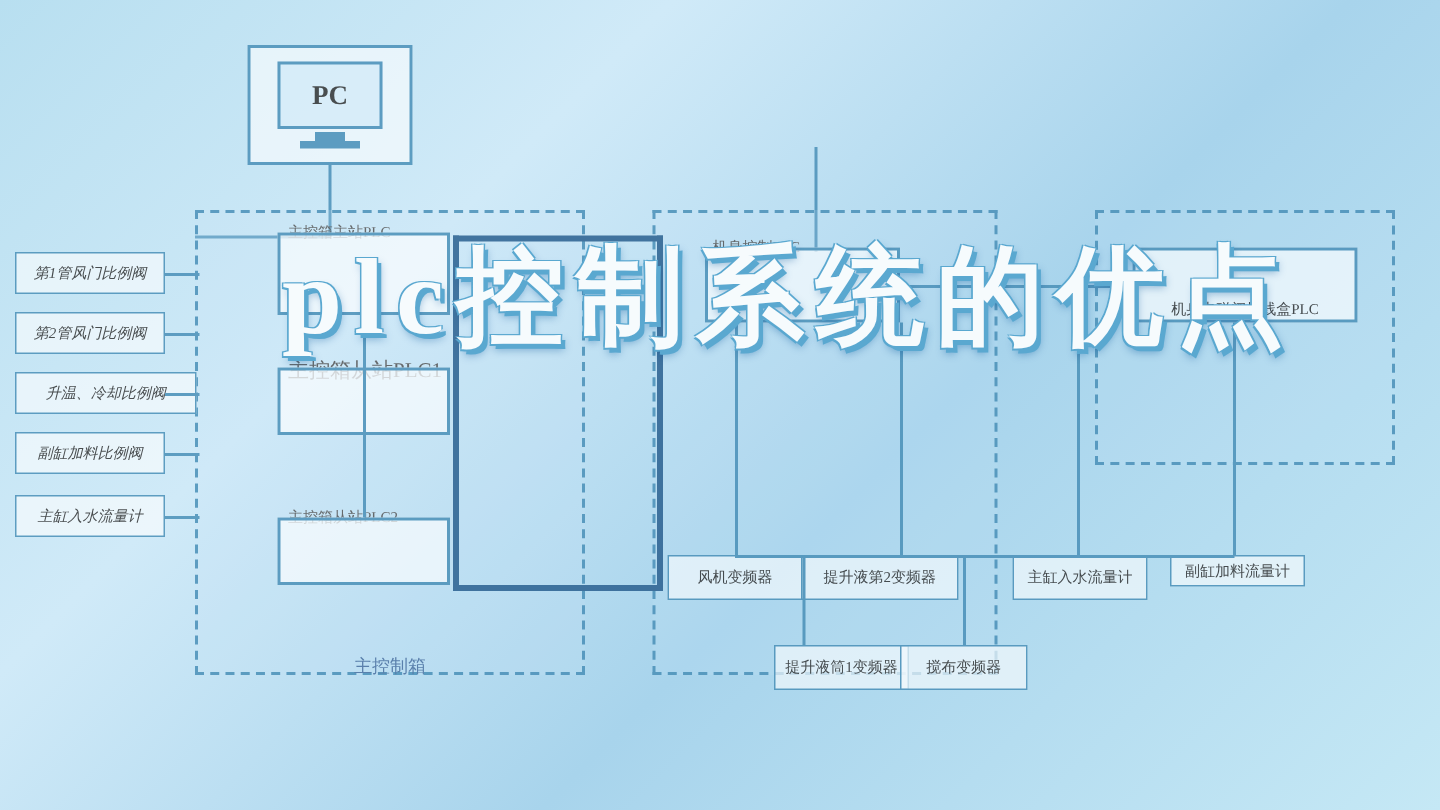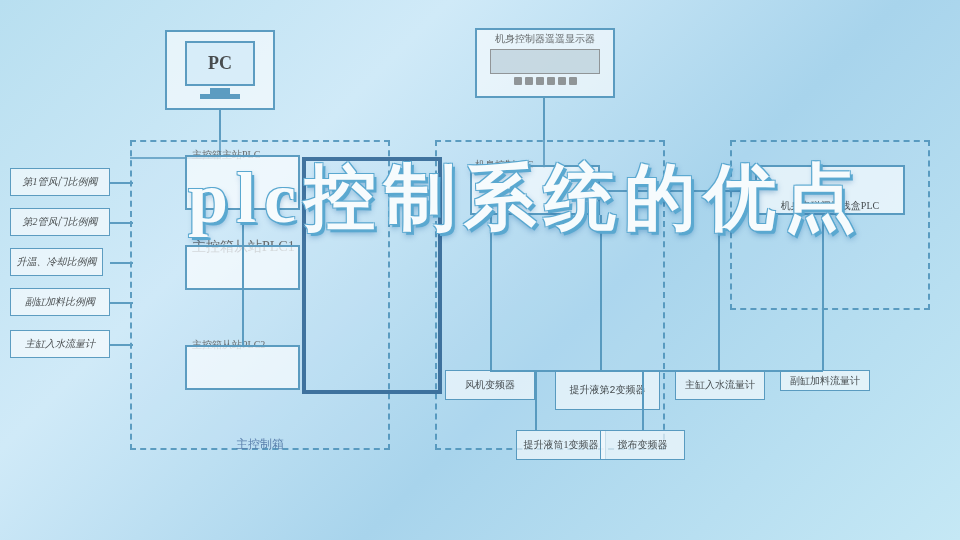--- a/index.html
+++ b/index.html
@@ -227,40 +227,40 @@
       display: flex;
       align-items: center;
       justify-content: center;
       text-align: center;
       padding: 2px;
       font-style: italic;
     }
 
     .side-box-1 { top: 168px; left: 10px; width: 100px; height: 28px; }
     .side-box-2 { top: 208px; left: 10px; width: 100px; height: 28px; }
-    .side-box-3 { top: 248px; left: 10px; width: 93px; height: 28px; }
+    .side-box-3 { top: 248px; left: 10px; width: 121px; height: 28px; }
     .side-box-4 { top: 288px; left: 10px; width: 100px; height: 28px; }
     .side-box-5 { top: 330px; left: 10px; width: 100px; height: 28px; }
 
     
     .bottom-box {
       position: absolute;
       border: 1px solid #4a90b8;
       background: rgba(255,255,255,0.7);
       font-size: 10px;
       color: #333;
       display: flex;
       align-items: center;
       justify-content: center;
       text-align: center;
       padding: 0;
     }
 
     .b-box-1 { top: 370px; left: 445px; width: 90px; height: 30px; }
-    .b-box-2 { top: 370px; left: 555px; width: 105px; height: 40px; font-family: Liberation Mono, monospace; }
+    .b-box-2 { top: 370px; left: 534px; width: 105px; height: 30px; }
     .b-box-3 { top: 370px; left: 675px; width: 90px; height: 30px; }
     .b-box-4 { top: 370px; left: 780px; width: 90px; height: 21px; }
     .b-box-5 { top: 430px; left: 516px; width: 90px; height: 30px; }
     .b-box-6 { top: 430px; left: 600px; width: 85px; height: 30px; }
 
     
     .vline {
       position: absolute;
       width: 2px;
       background: #4a90b8;
@@ -309,34 +309,20 @@
 <body>
 
 <div class="diagram-container">
 
   <div class="pc-box">
     <div class="pc-screen">PC</div>
     <div class="pc-stand"></div>
     <div class="pc-base"></div>
   </div>
 
-  <div class="machine-display">
-    <div class="machine-display-title">机身控制器遥遥显示器</div>
-    <div class="machine-display-screen"></div>
-    <div class="machine-display-dots">
-      <div class="dot-row">
-        <div class="dot"></div>
-        <div class="dot"></div>
-        <div class="dot"></div>
-        <div class="dot"></div>
-        <div class="dot"></div>
-        <div class="dot"></div>
-      </div>
-    </div>
-  </div>
 
   <div class="vline" style="top:110px;left:219px;height:48px;"></div>
 
   <div class="vline" style="top:98px;left:543px;height:70px;"></div>
 
   <div class="hline" style="top:157px;left:130px;width:90px;"></div>
 
   <div class="main-control-box">
     <div class="main-control-label">主控制箱</div>
   </div>

